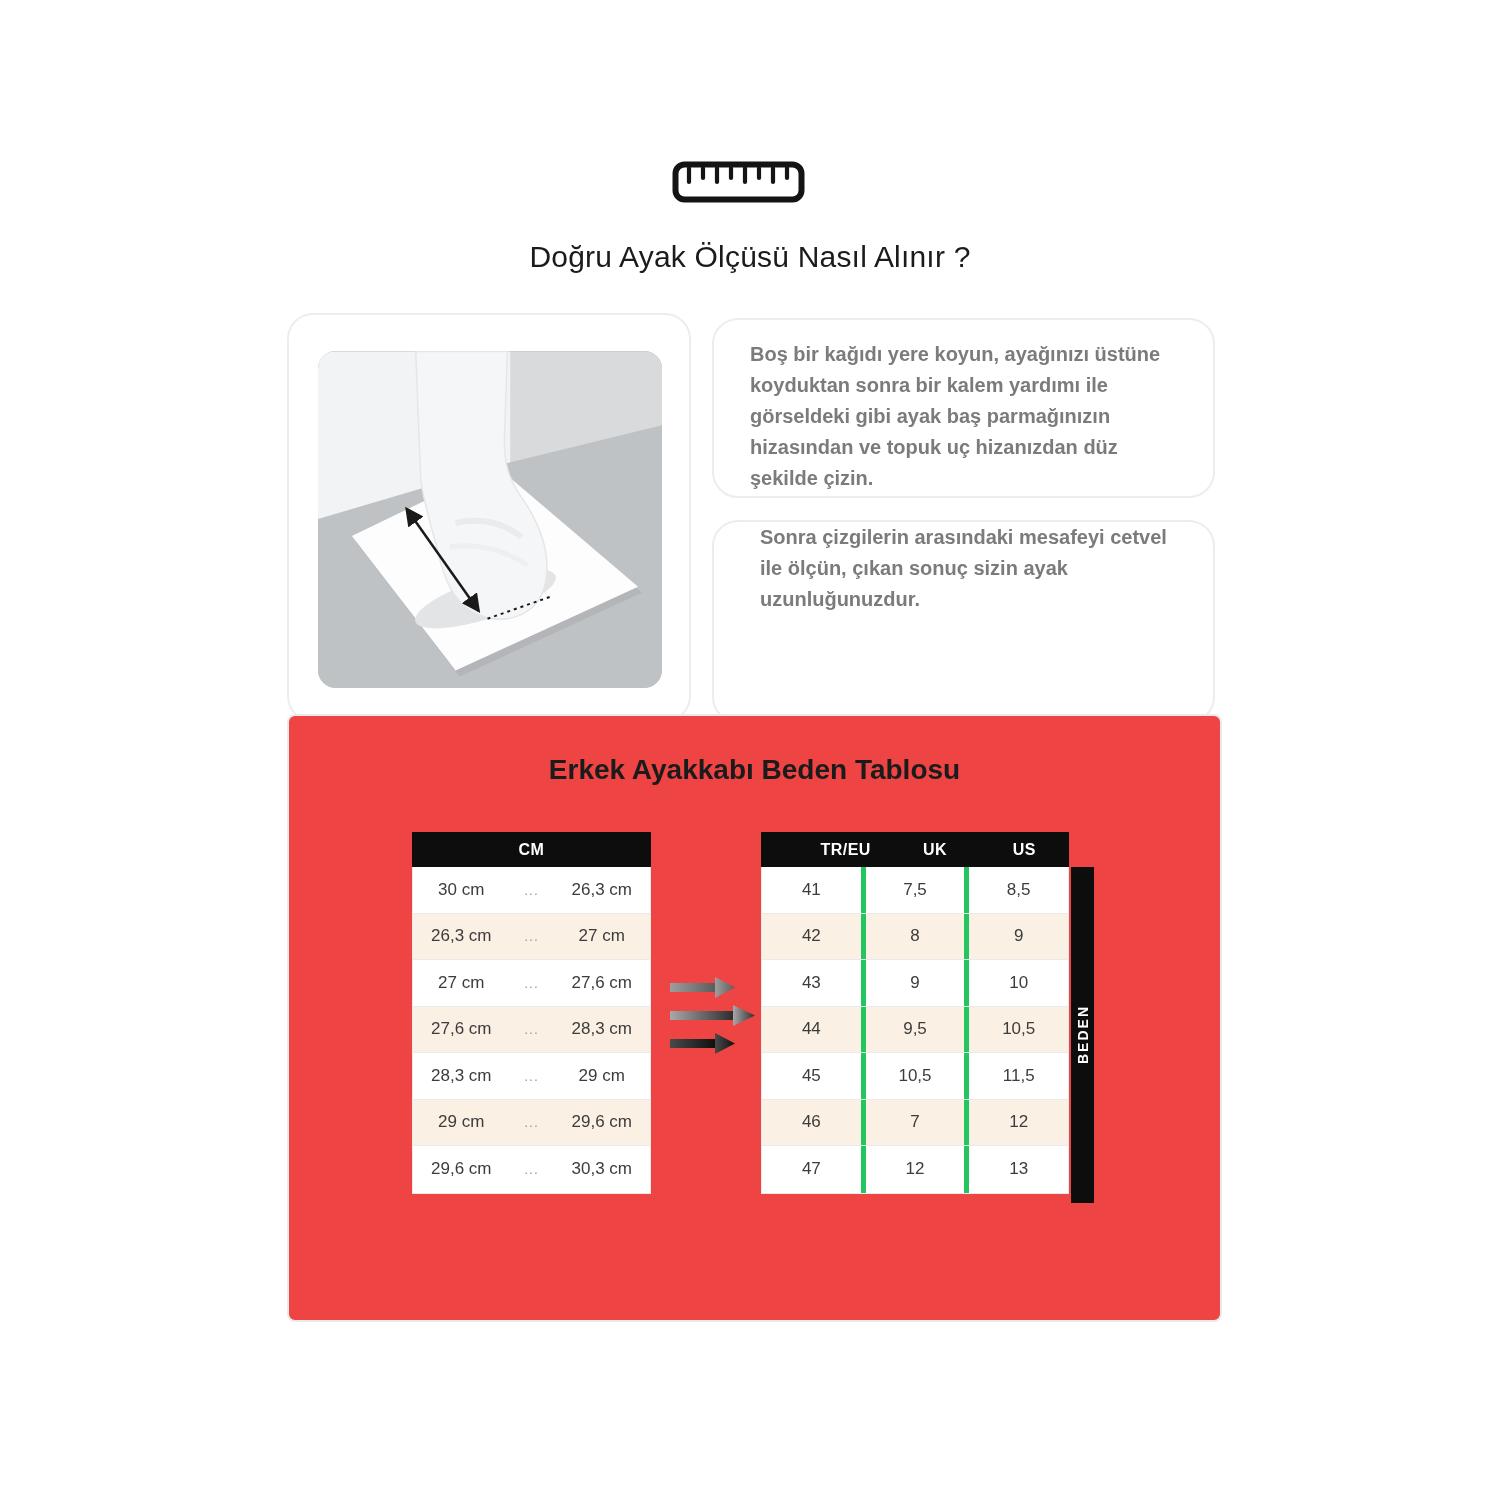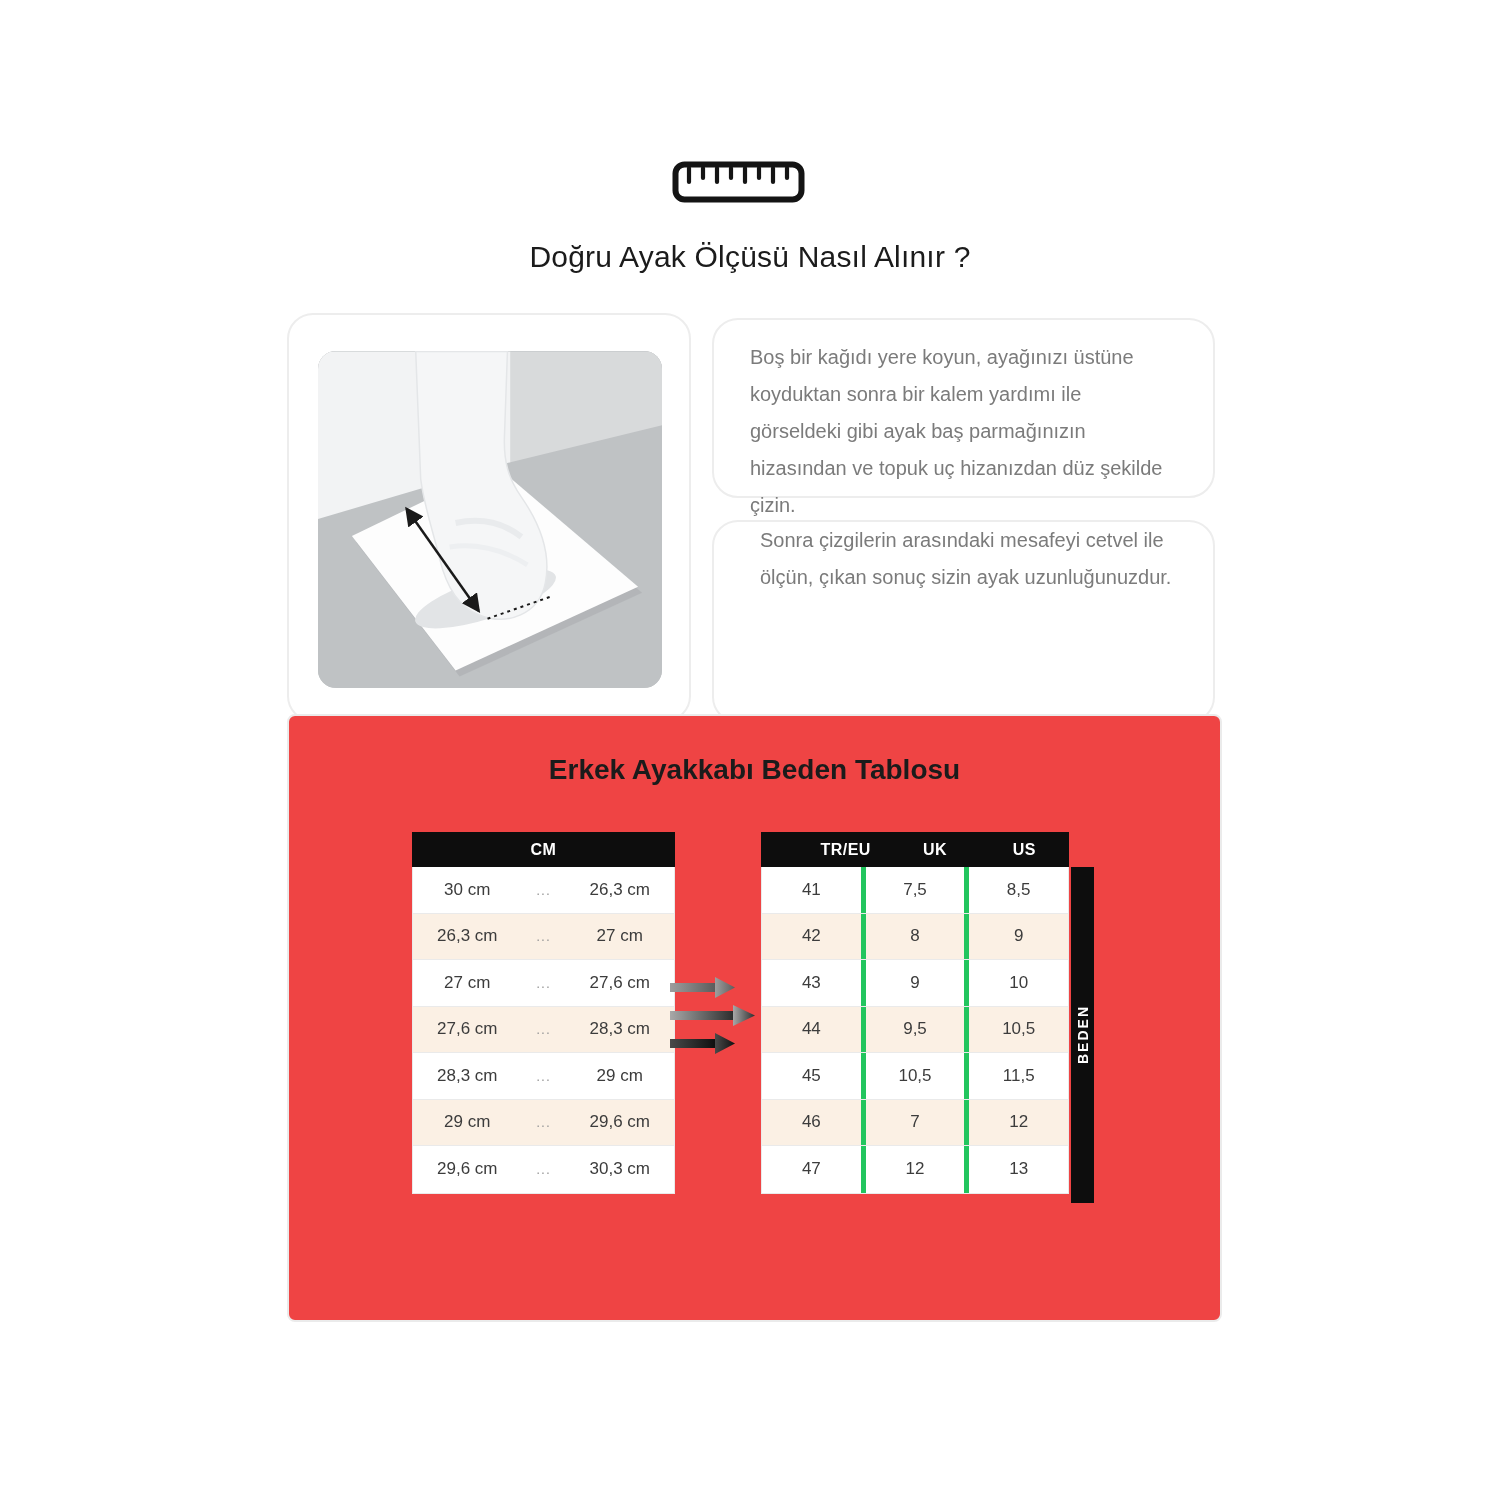--- a/index.html
+++ b/index.html
@@ -28,33 +28,33 @@
     border:2px solid var(--card-border);border-radius:26px;background:#fff;
   }
   .photo{
     position:absolute;left:29px;top:36px;width:344px;height:337px;
     border-radius:18px;overflow:hidden;background:#bfc2c4;
   }
   .photo svg{display:block;width:100%;height:100%;}
   .text-card{
     position:absolute;left:712px;width:503px;
     border:2px solid var(--card-border);border-radius:26px;background:#fff;
-    color:var(--body-text);font-size:20px;line-height:37px;
+    color:var(--body-text);font-size:20px;line-height:31px;font-weight:bold;
   }
   .text-card.card1{top:318px;height:180px;padding:19px 38px 0 36px;}
   .text-card.card2{top:520px;height:203px;display:flex;align-items:flex-start;padding:0 38px 0 46px;}
   .table-card{
     position:absolute;left:287px;top:714px;width:935px;height:608px;
     border:2px solid #ebebeb;border-radius:8px;background:#ef4444;
   }
   .section-title{
     position:absolute;left:0;right:0;top:38px;text-align:center;
     font-size:28px;font-weight:bold;color:var(--title-text);
   }
-  .cm-table{position:absolute;left:123px;top:116px;width:263px;}
+  .cm-table{position:absolute;left:123px;top:116px;width:239px;}
   .size-table{position:absolute;left:472px;top:116px;width:308px;}
   .t-header{
     height:35px;background:var(--table-header-bg);color:var(--table-header-text);
     display:flex;align-items:center;justify-content:center;
     font-size:16px;font-weight:bold;letter-spacing:.5px;
   }
   .t-header.cols{justify-content:stretch;padding-left:40px;}
   .t-header.cols .hcell{flex:1;text-align:center;}
   .t-body{border:1px solid var(--row-border);border-top:none;background:#fff;}
   .t-row{display:flex;align-items:center;height:46.5px;background:#fff;border-bottom:1px solid var(--row-border);}

